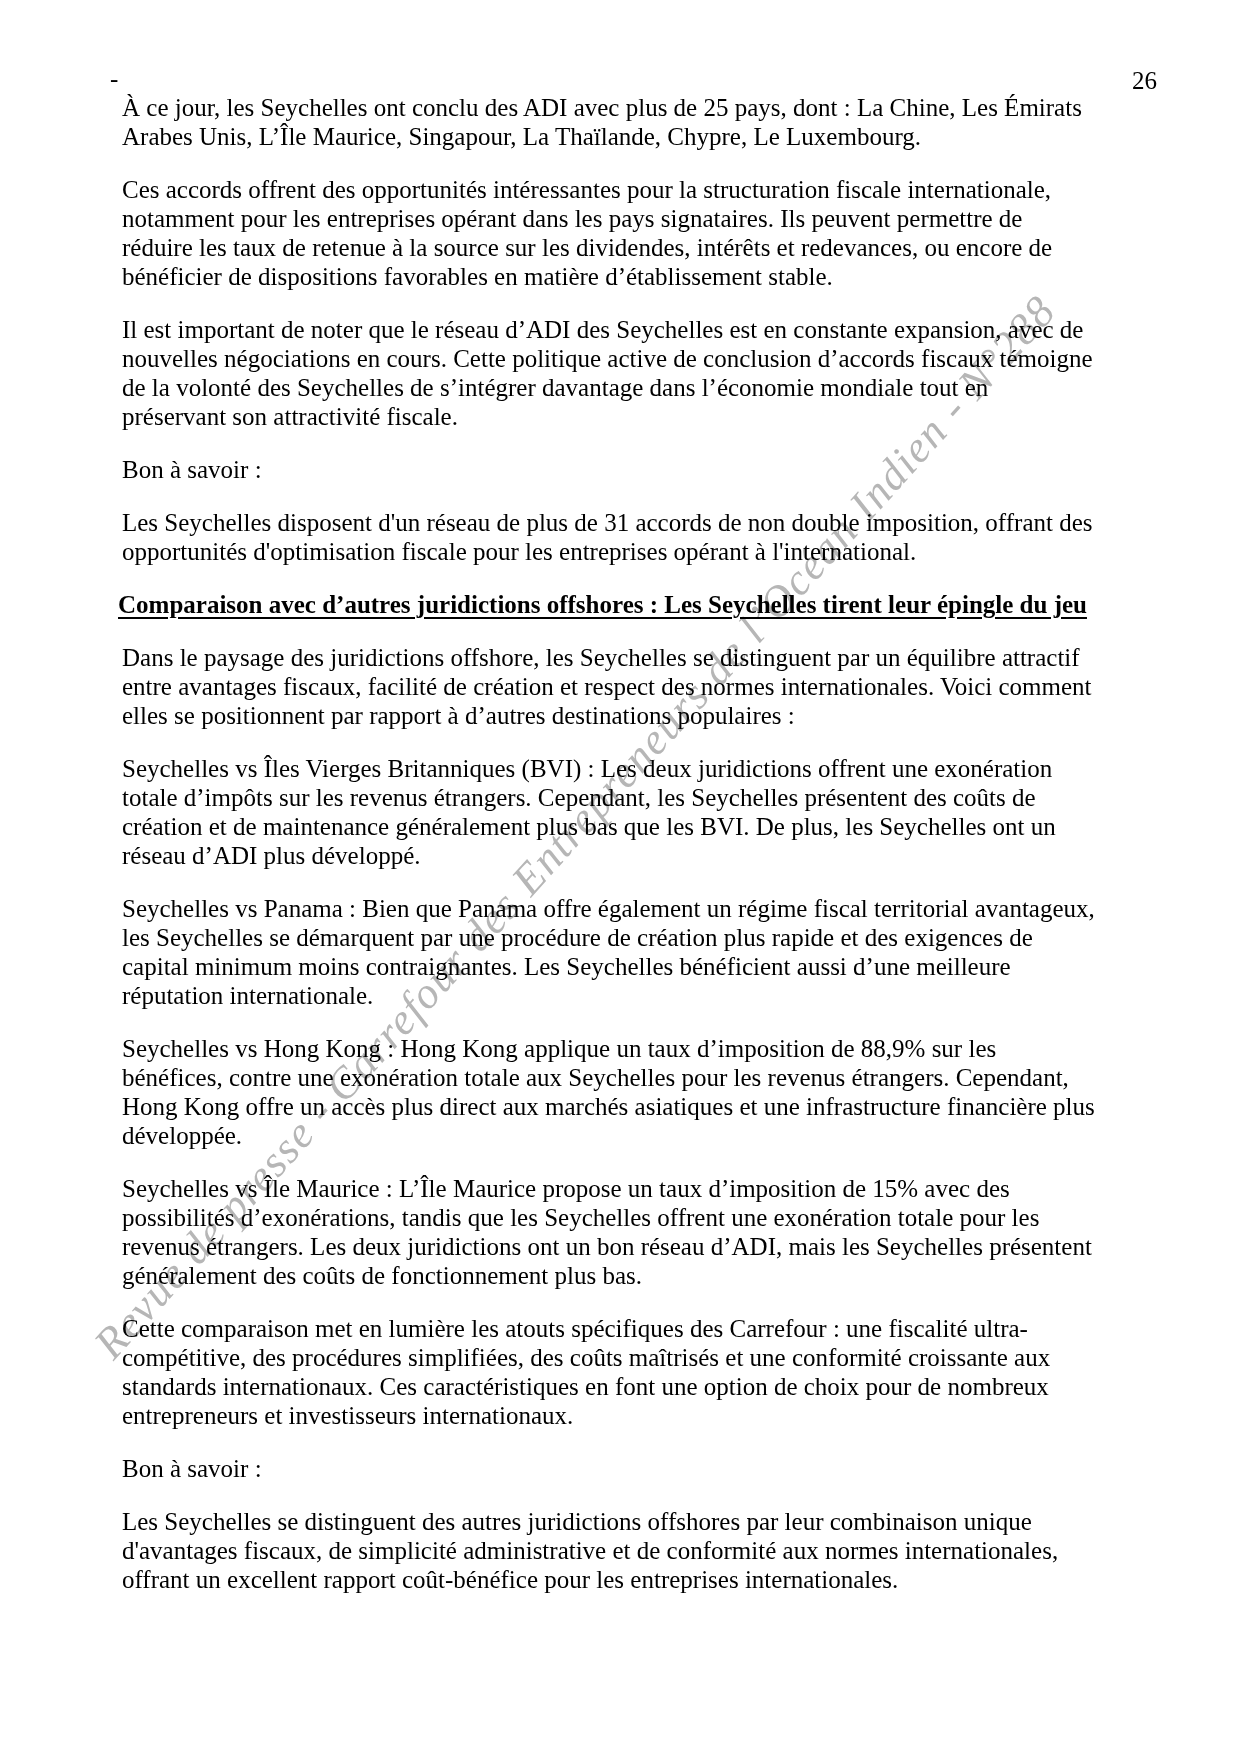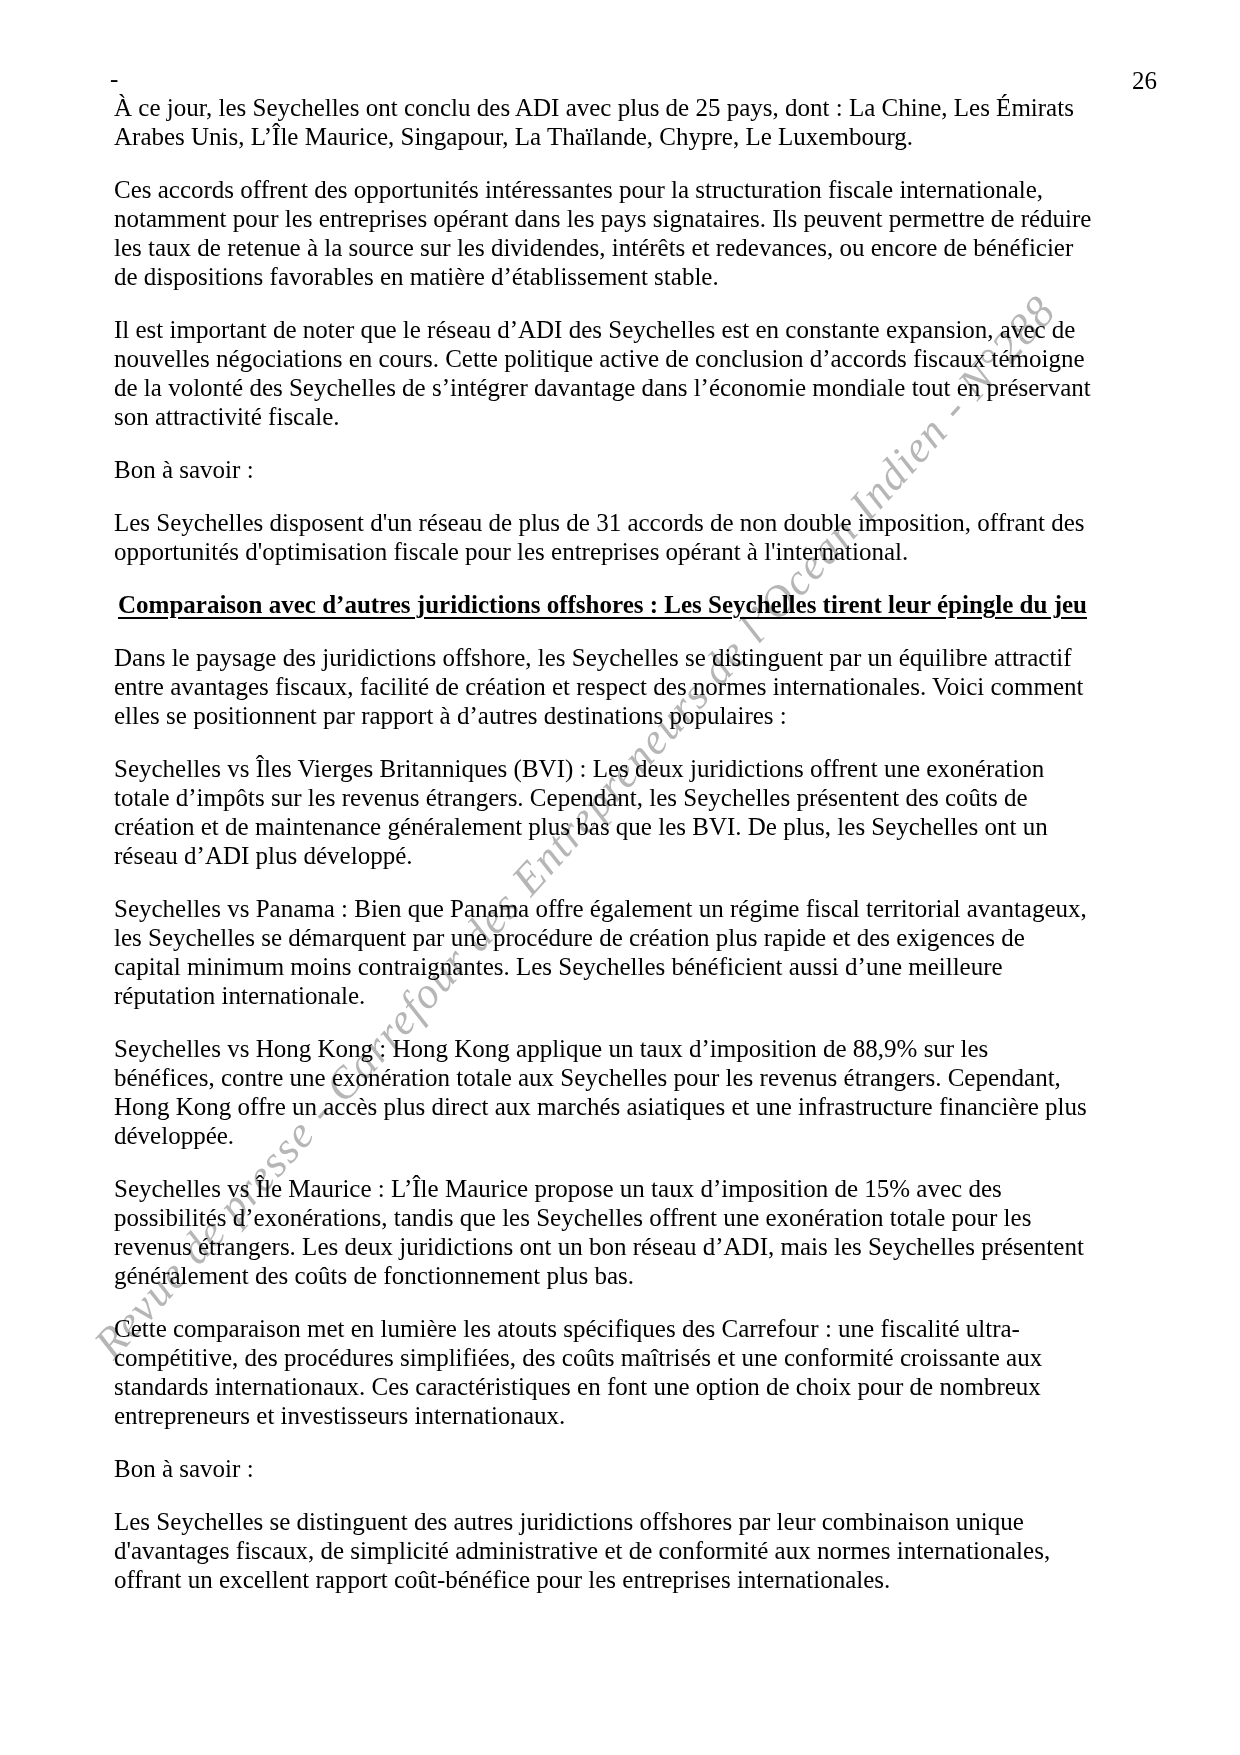--- a/index.html
+++ b/index.html
@@ -42,21 +42,21 @@
     margin-left: 38px;
   }
   .content {
     position: absolute;
     left: 110px;
     top: 64px;
     width: 985px;
     z-index: 1;
   }
   .content p {
-    margin: 0 0 24px 4px;
+    margin: 0 0 24px 12px;
     text-align: left;
   }
   .content p.dash-line {
     margin: 0;
   }
   .section-heading {
     font-size: 25px;
     font-weight: bold;
     margin: 0 0 24px 0;
     white-space: nowrap;

